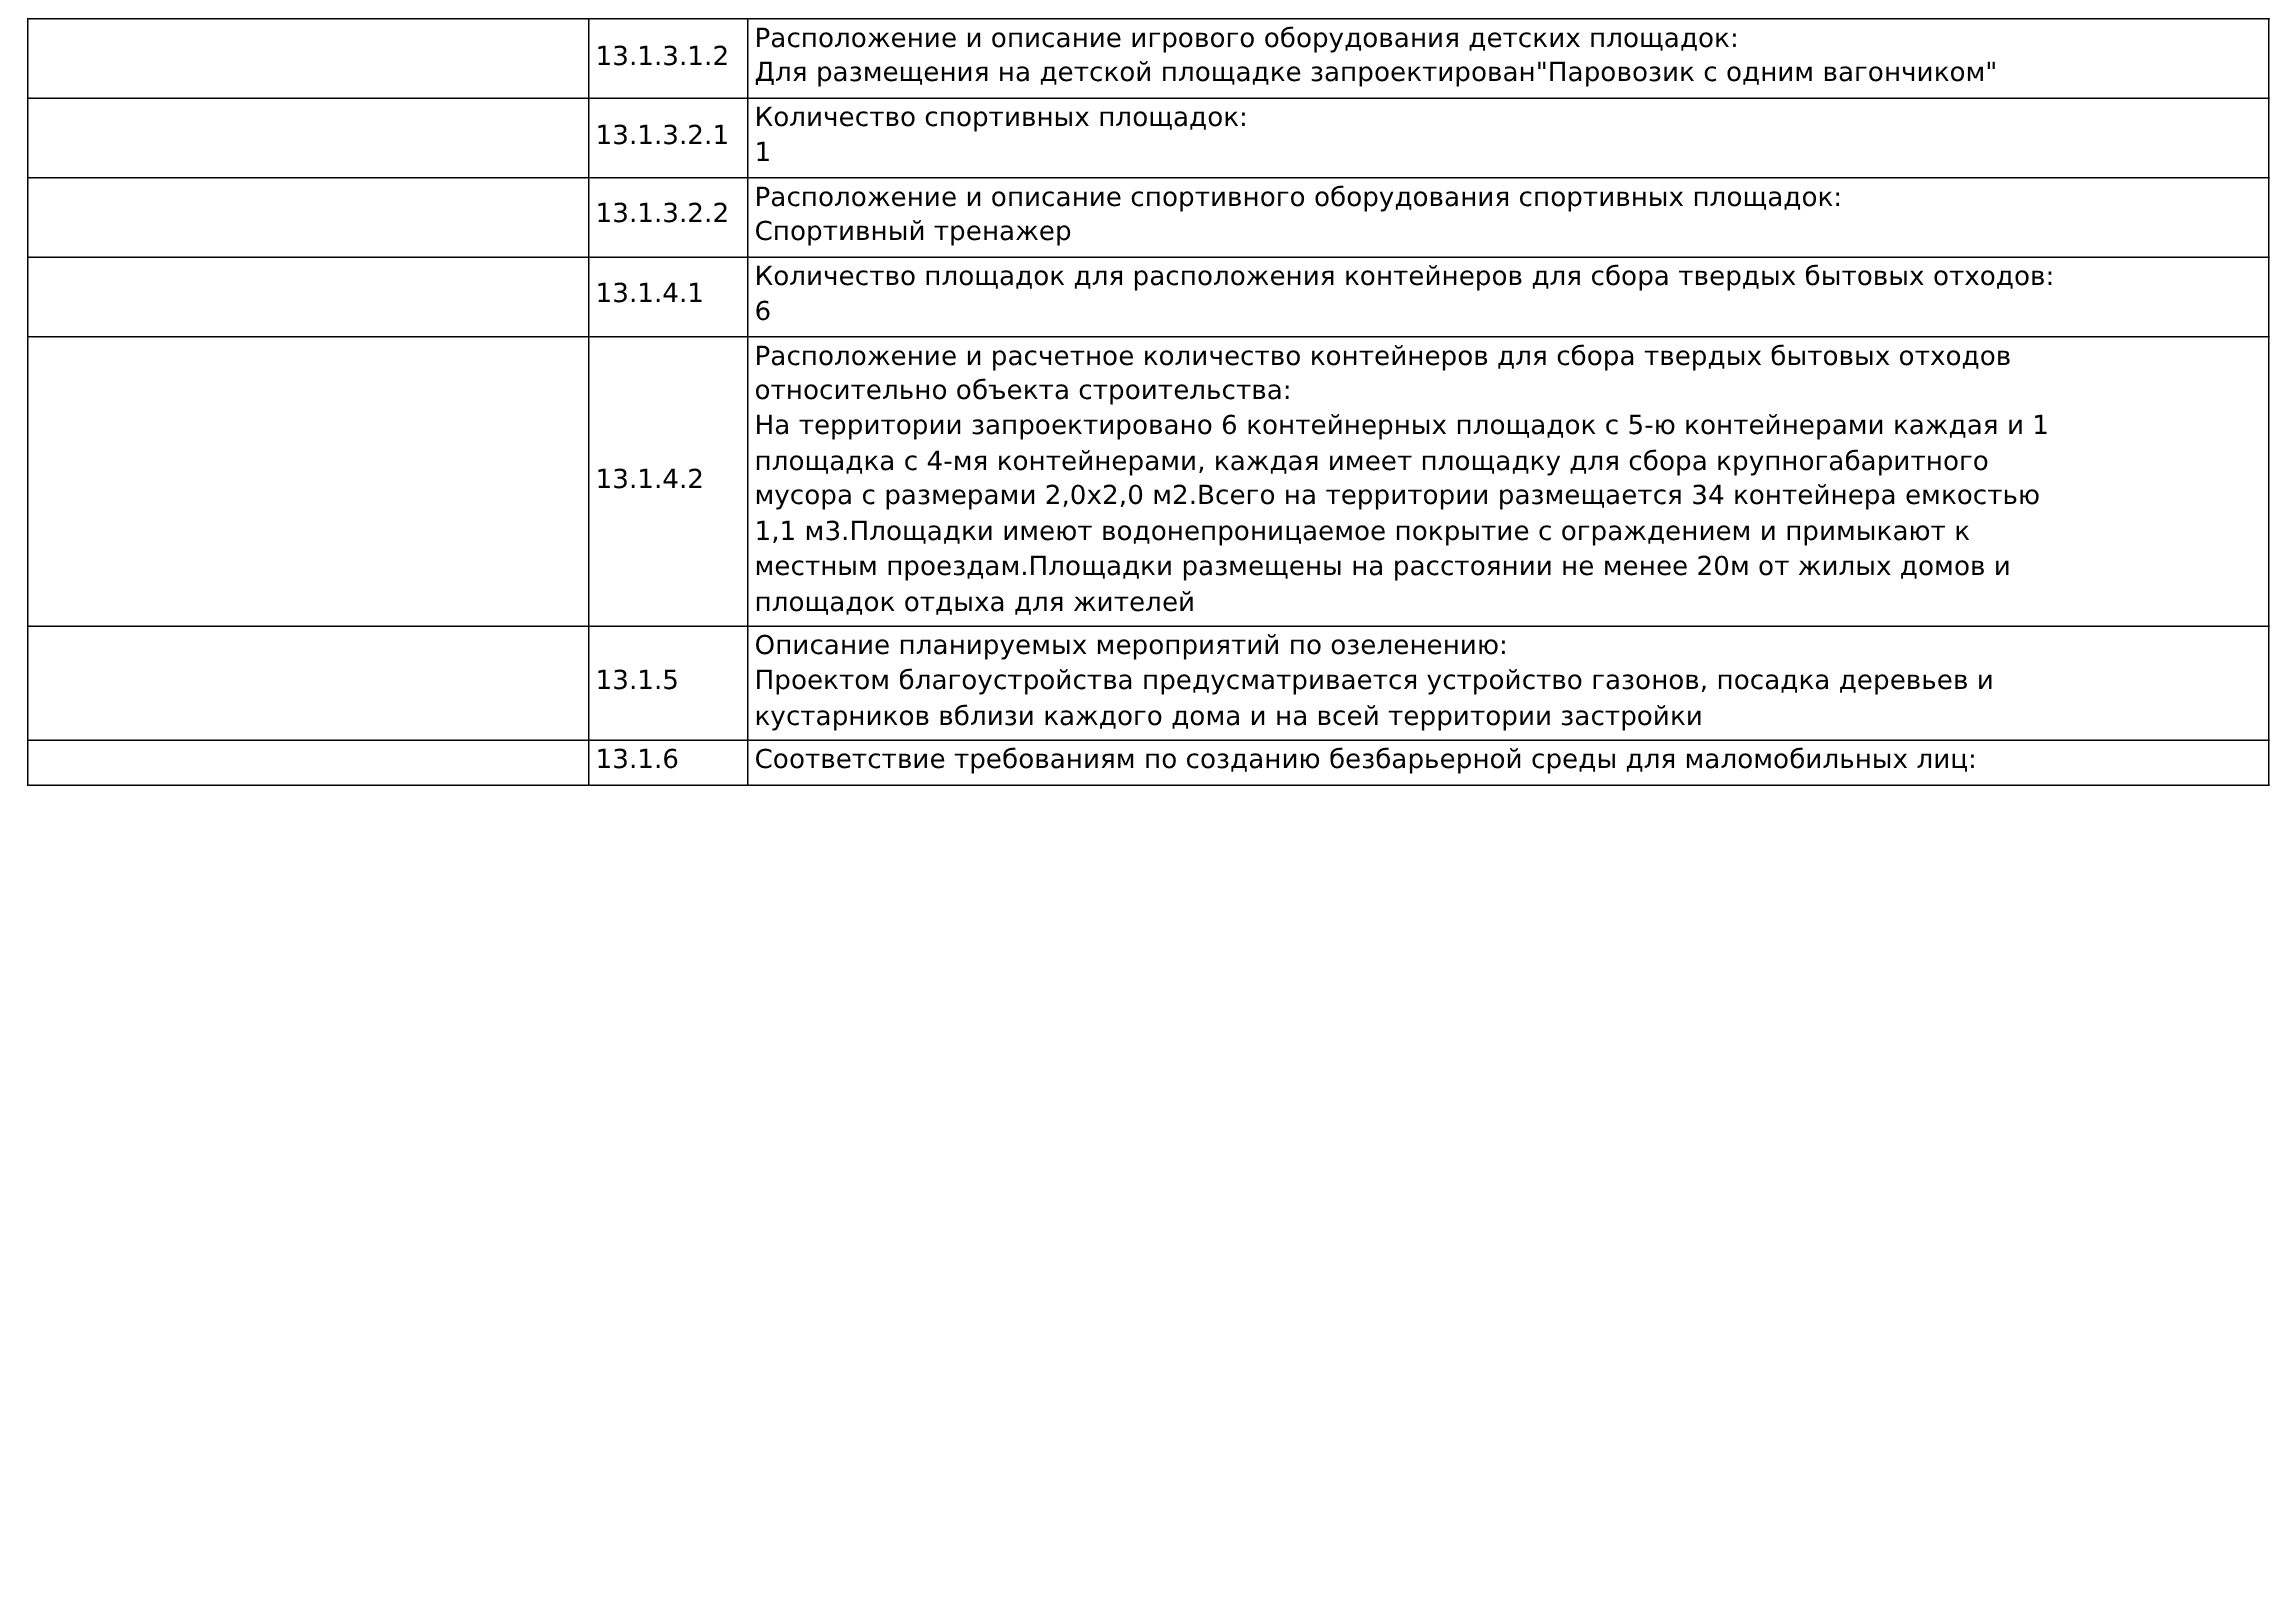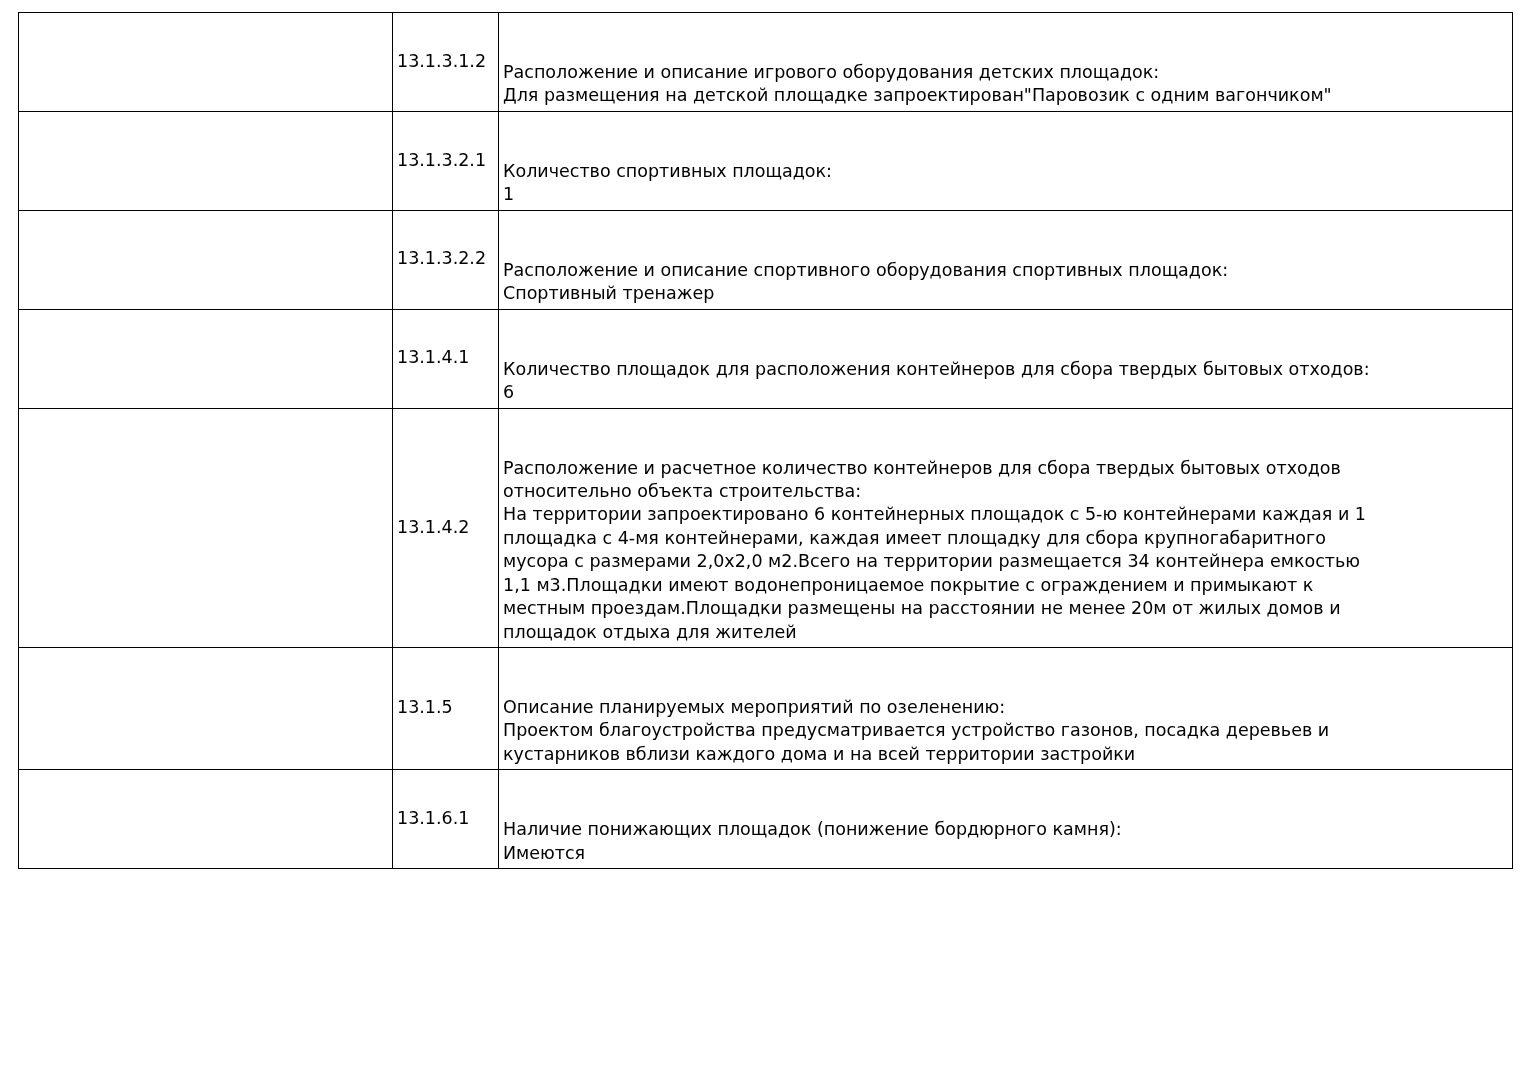--- a/index.html
+++ b/index.html
@@ -46,21 +46,20 @@
     font-size: 17.5px;
   }
   td.cell-text {
     text-align: left;
     padding-left: 7px;
     padding-right: 4px;
   }
   .line-normal {
     font-weight: 400;
     white-space: pre-wrap;
-    margin-top: 46px;
   }
   .line-bold {
     font-weight: 400;
     white-space: pre-wrap;
   }
 </style>
 </head>
 <body>
 
 <div class="page">
@@ -127,27 +126,26 @@
       <tr>
         <td class="cell-empty"></td>
         <td class="cell-num">13.1.5</td>
         <td class="cell-text">
           <div class="line-normal">Описание планируемых мероприятий по озеленению:</div>
           <div class="line-bold">Проектом благоустройства предусматривается устройство газонов, посадка деревьев и
 кустарников вблизи каждого дома и на всей территории застройки</div>
         </td>
       </tr>
 
-
       <tr>
         <td class="cell-empty"></td>
-        <td class="cell-num">13.1.6.1</td>
+        <td class="cell-num">13.1.6</td>
         <td class="cell-text">
-          <div class="line-normal">Наличие понижающих площадок (понижение бордюрного камня):</div>
-          <div class="line-bold">Имеются</div>
+          <div class="line-normal">Соответствие требованиям по созданию безбарьерной среды для маломобильных лиц:</div>
         </td>
       </tr>
+
 
 
 
     </tbody>
   </table>
 </div>
 
 </body></html>

